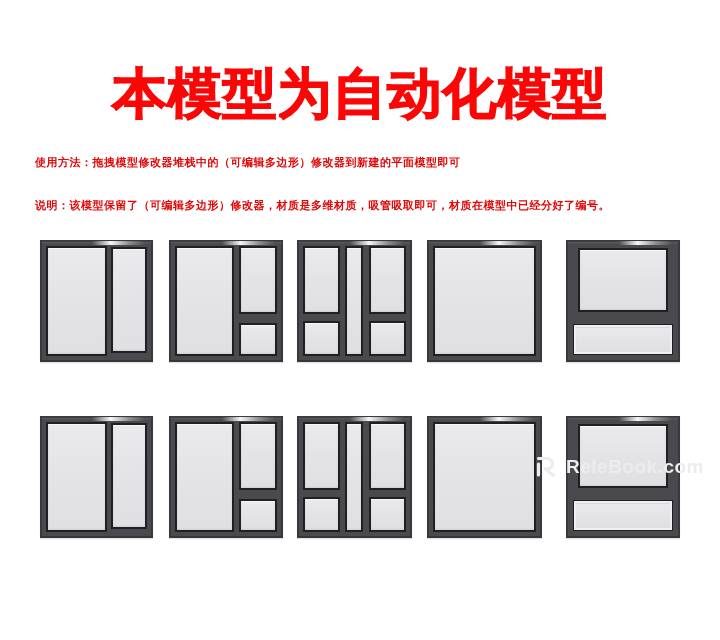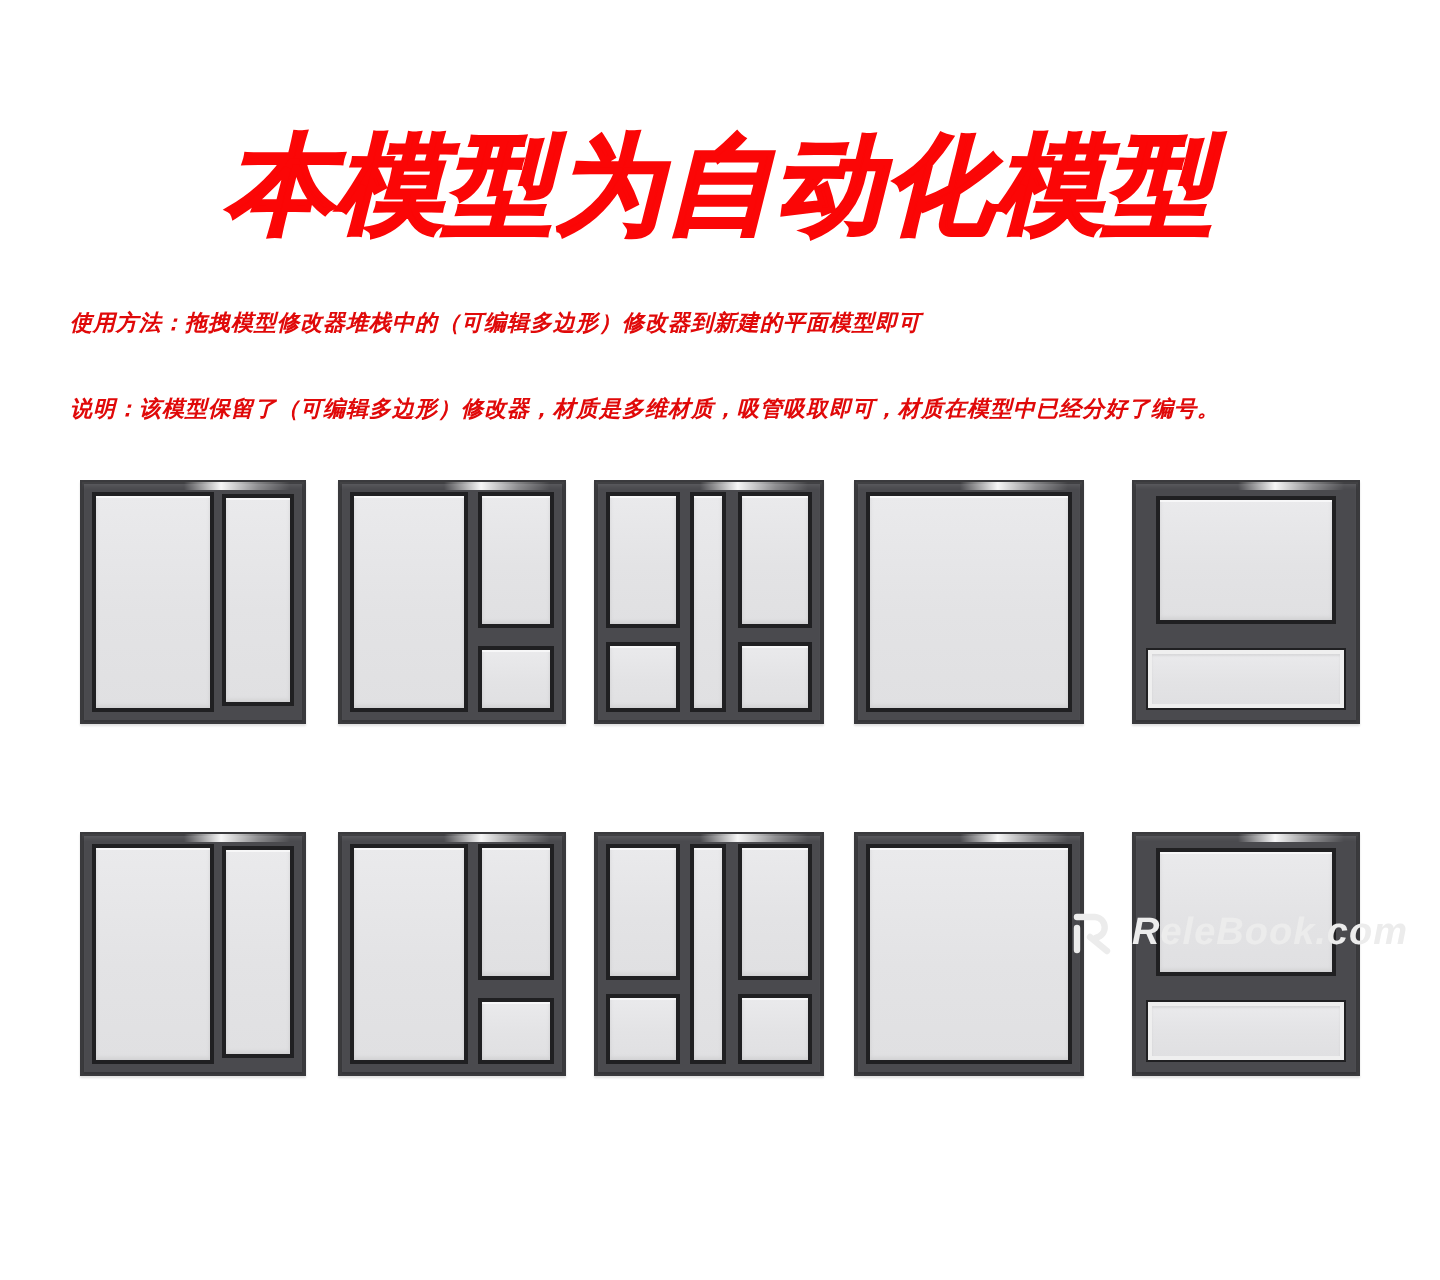--- a/index.html
+++ b/index.html
@@ -3,21 +3,21 @@
 <meta charset="utf-8">
 <style>
   html,body{margin:0;padding:0;}
   body{
     width:720px;height:640px;
     background:#ffffff;
     font-family:"Liberation Sans", sans-serif;
     position:relative;
     overflow:hidden;
   }
-  .page{position:absolute;inset:0;width:720px;height:504px;background:#ffffff;font-style:italic;}
+  .page{position:absolute;inset:0;width:720px;height:504px;background:#ffffff;}
 
   
   .main-title{
     position:absolute;left:0;right:0;top:26px;
     text-align:center;
     font-size:54px;line-height:62px;
     font-weight:900;
     color:var(--red-title);
     letter-spacing:1px;
     -webkit-text-stroke:1.5px var(--red-title);

